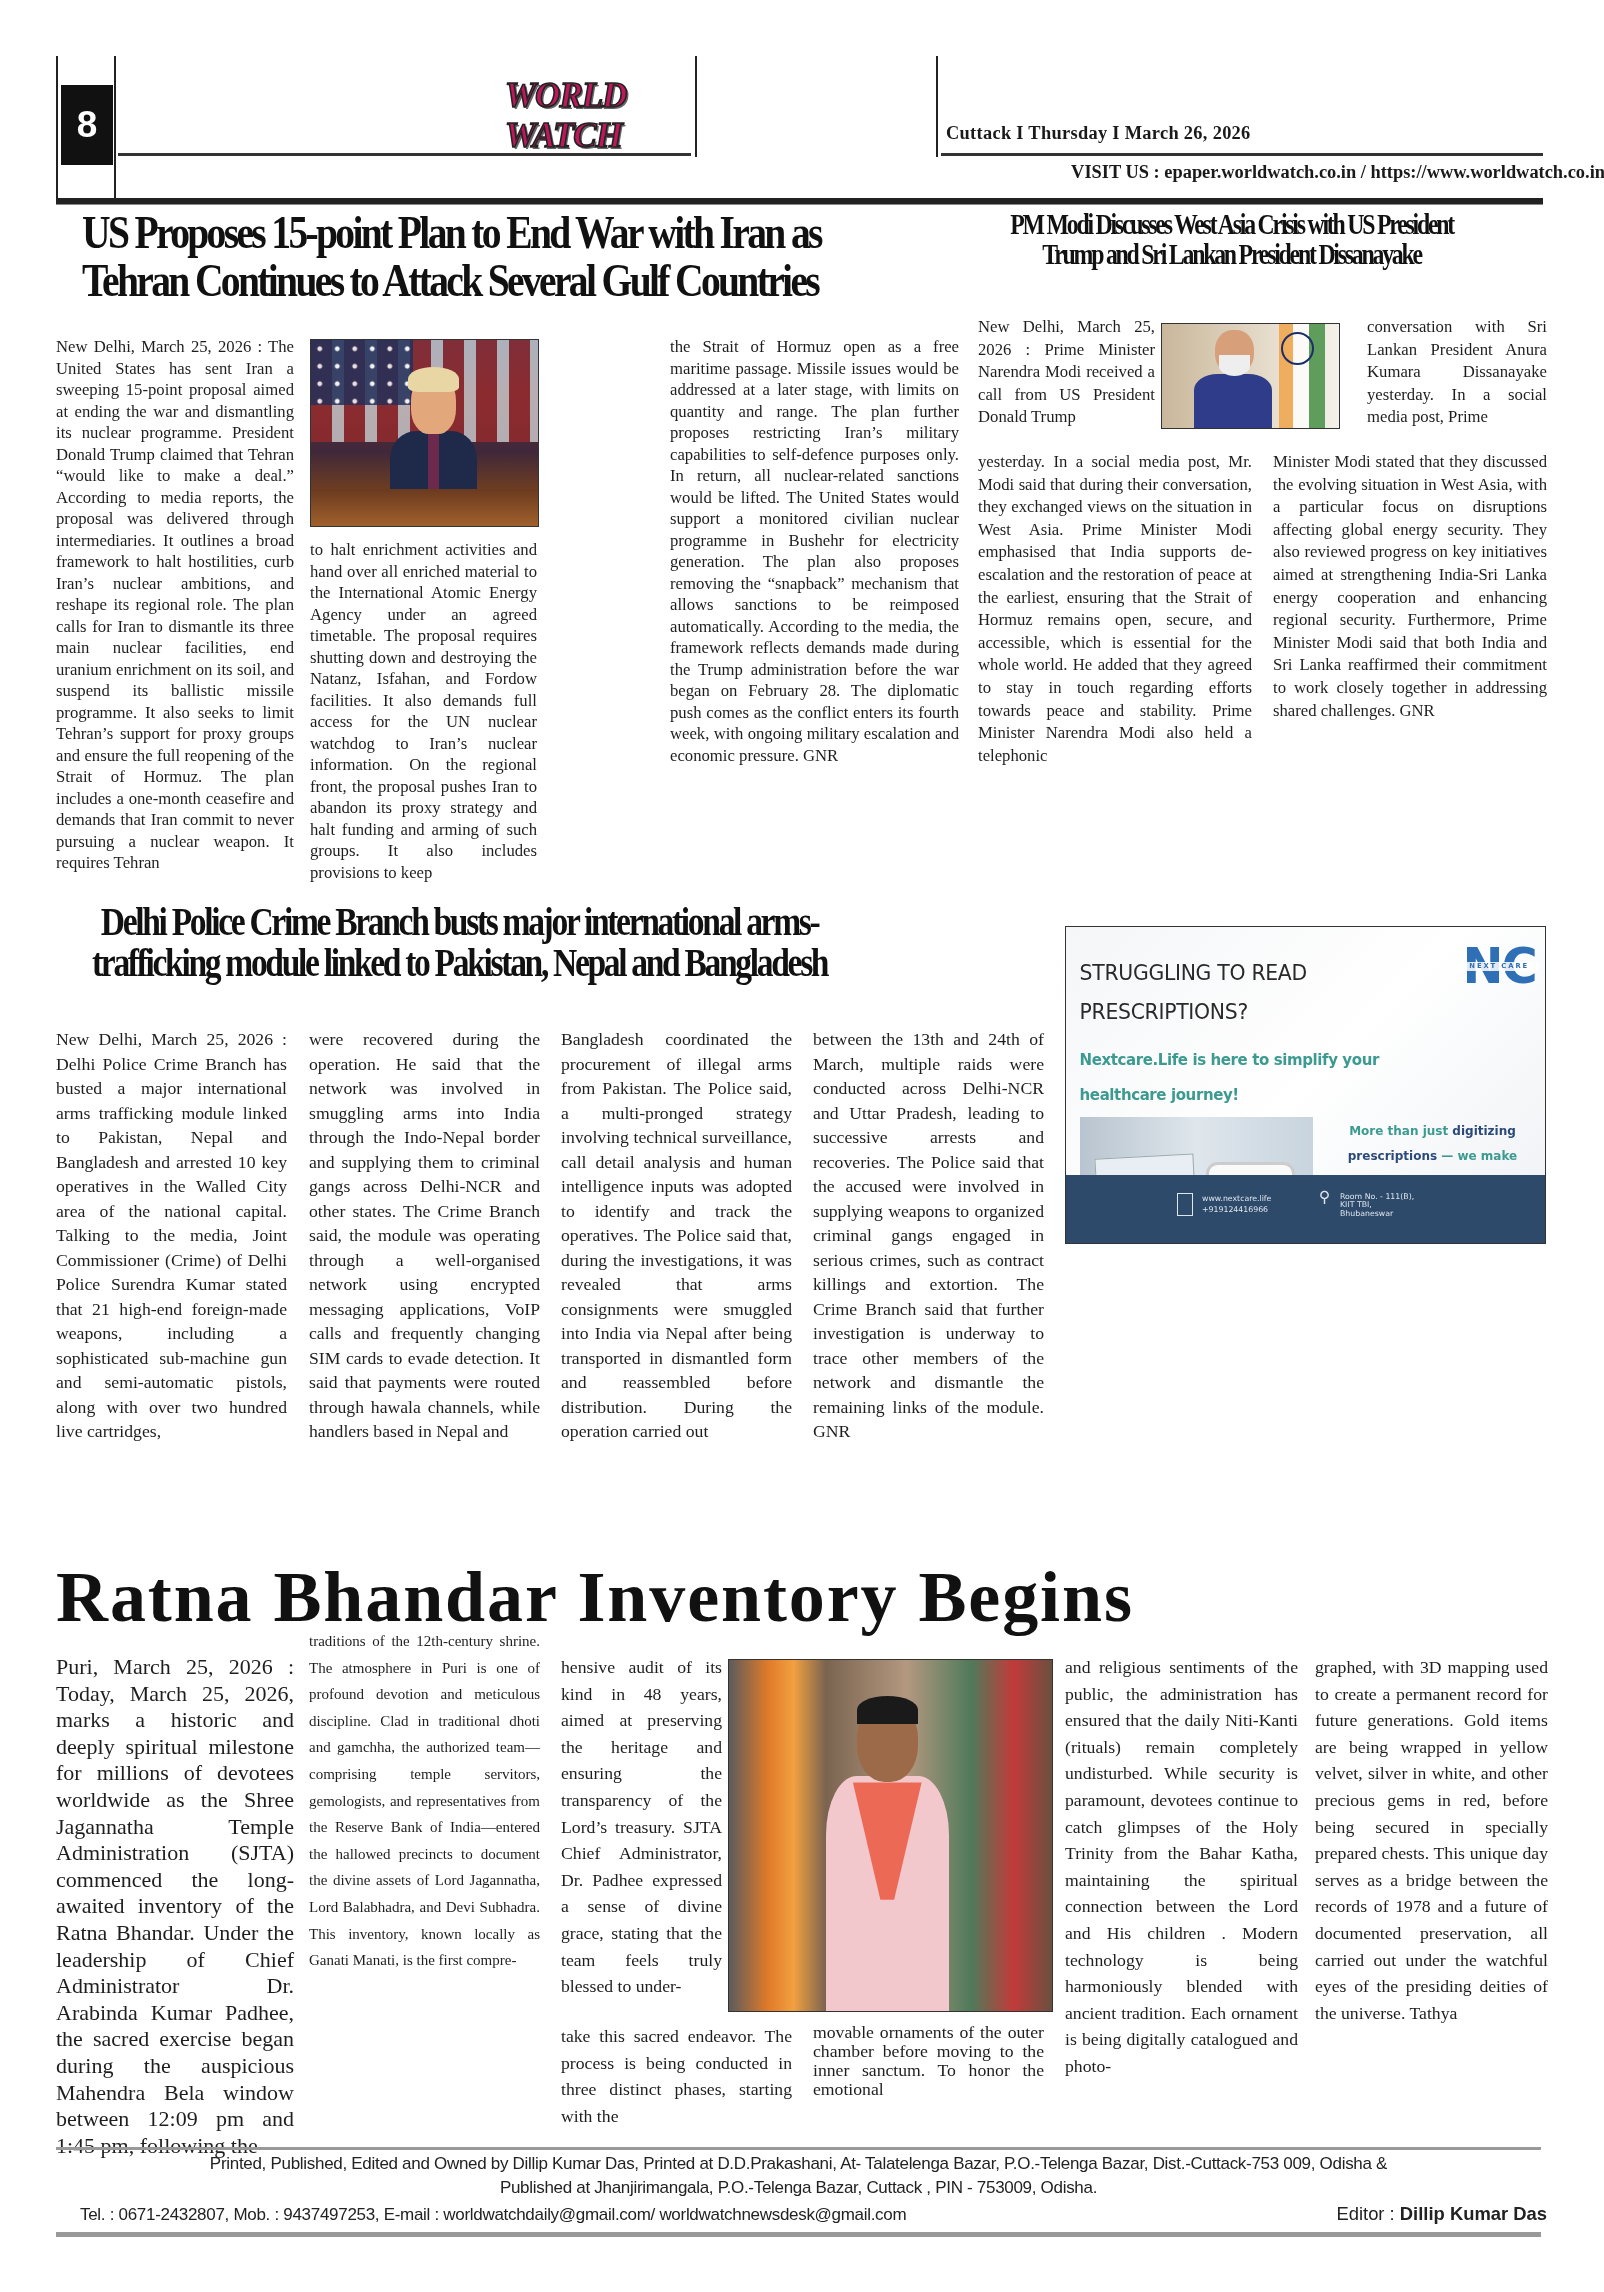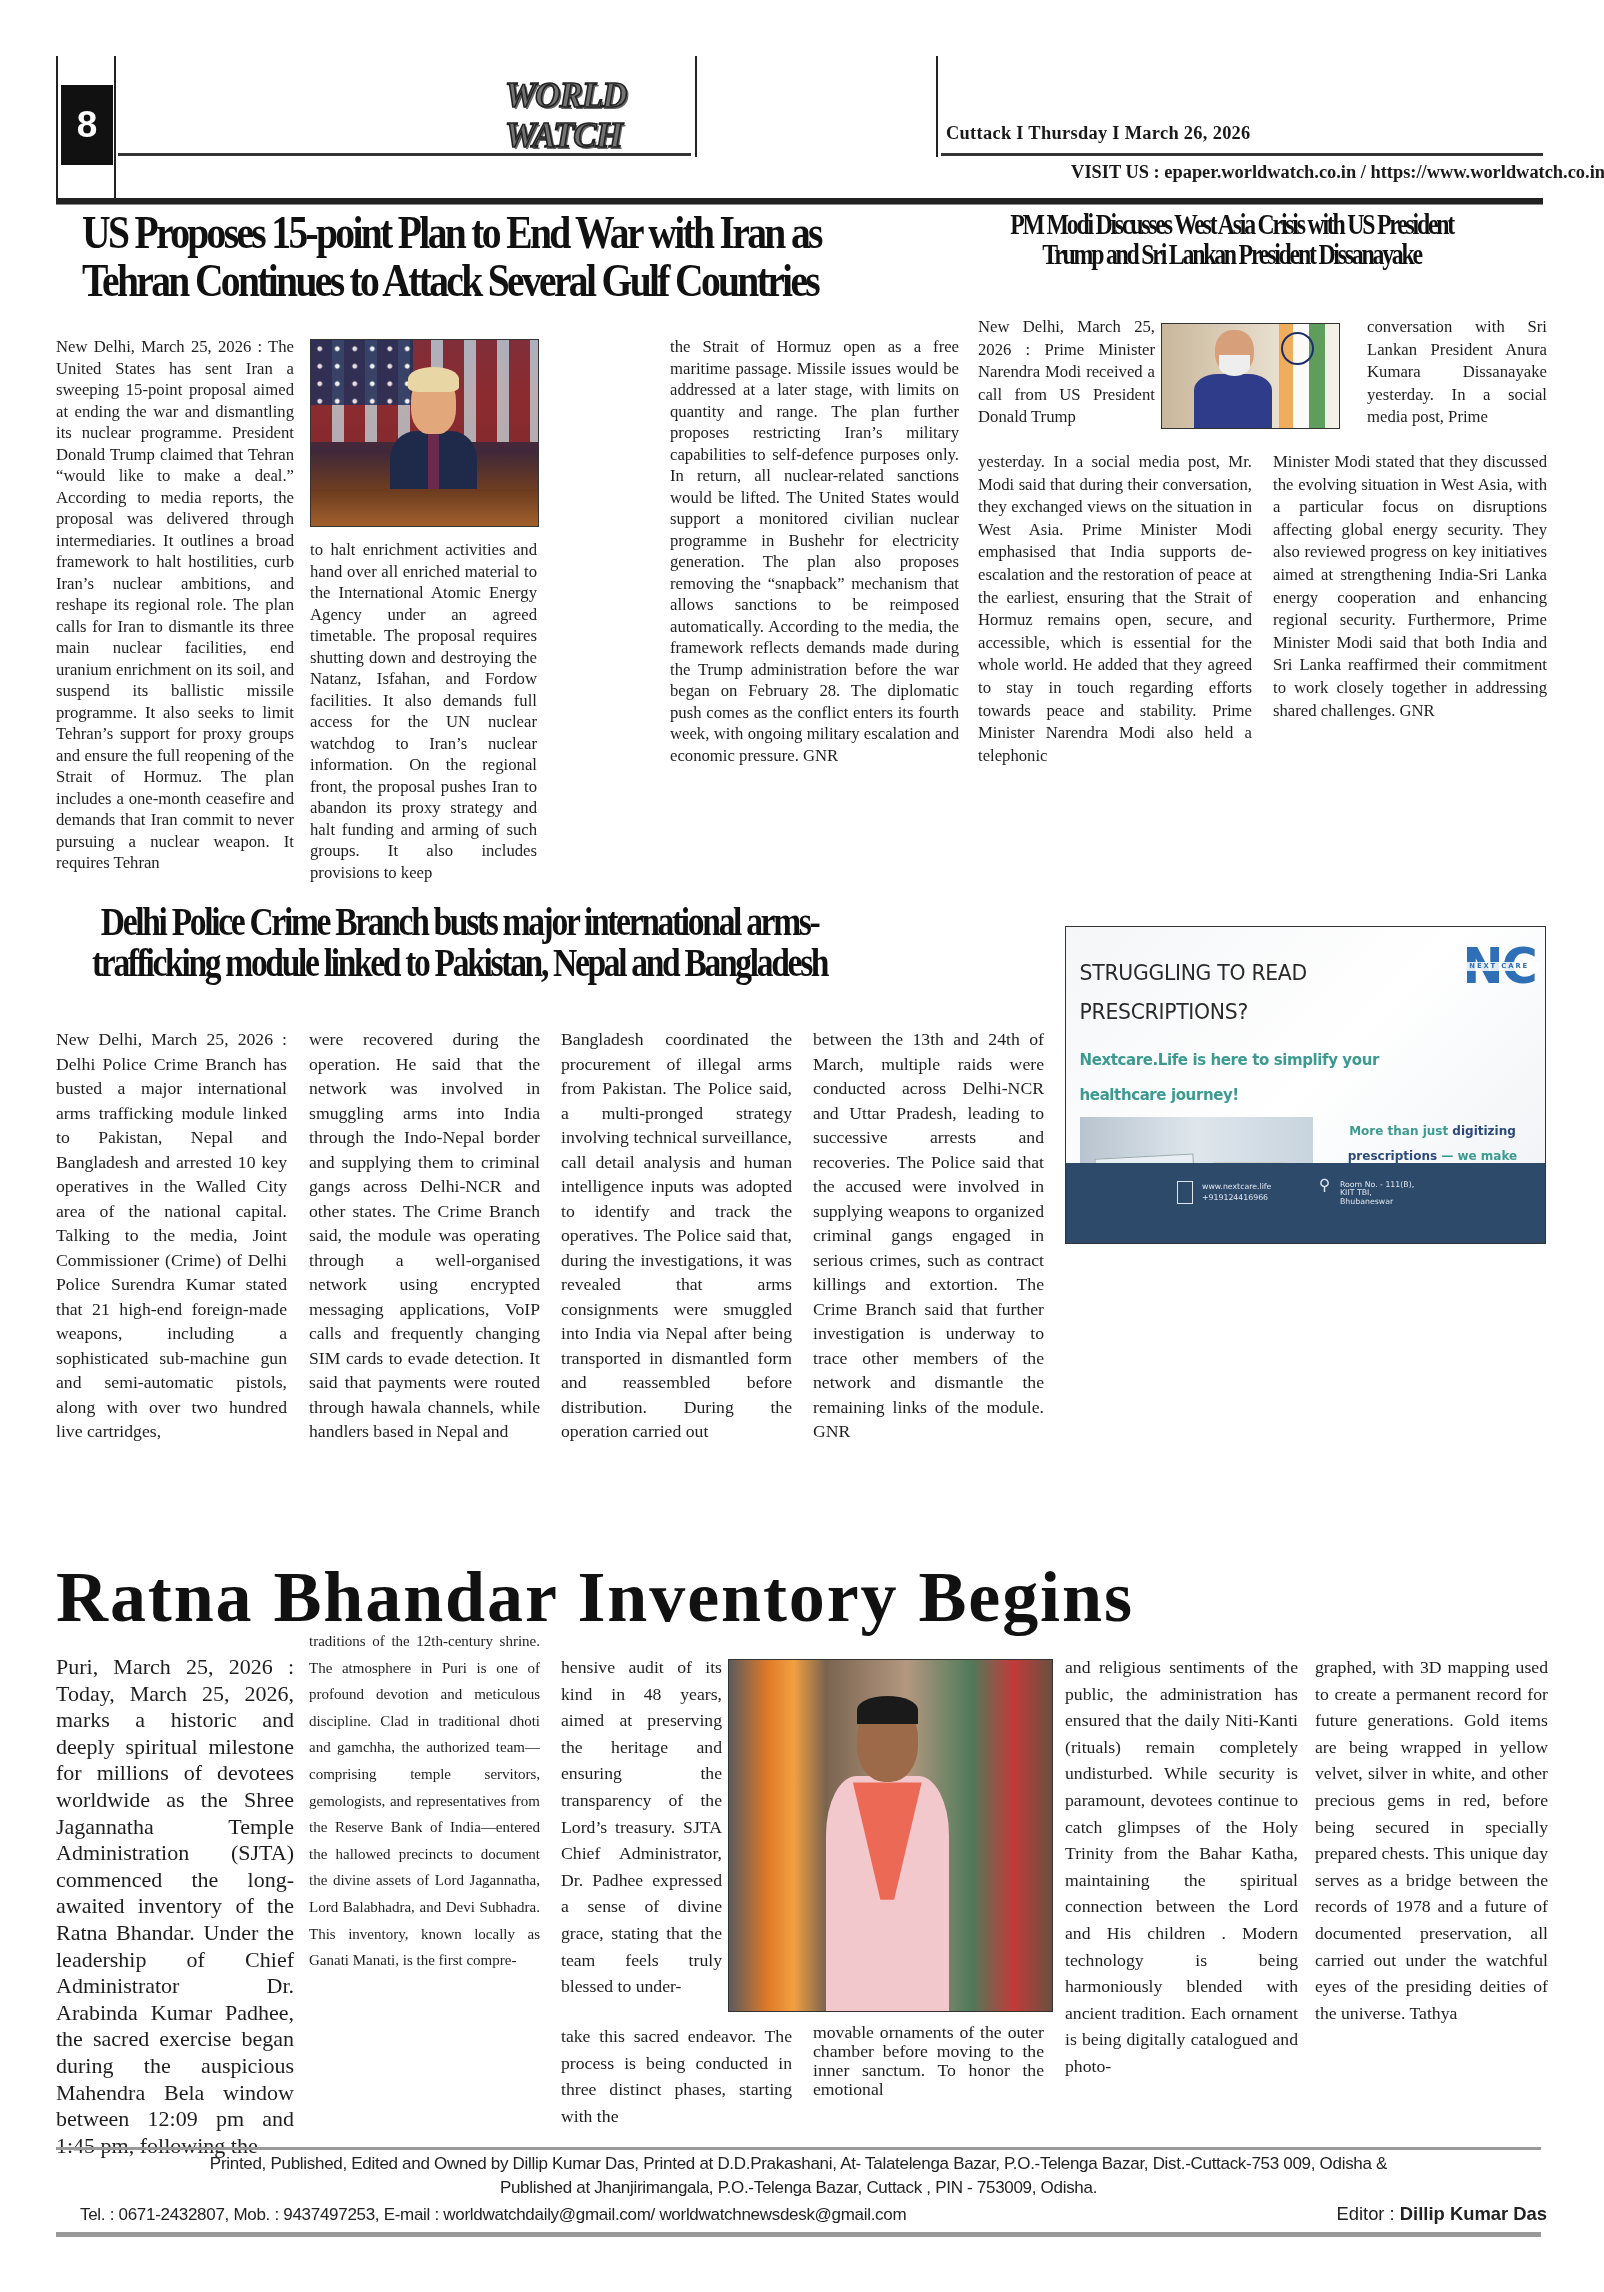--- a/index.html
+++ b/index.html
@@ -1,21 +1,21 @@
 <!DOCTYPE html>
 <html><head>
 <meta charset="utf-8">
 <style>
   html, body { margin: 0; padding: 0; background: #ffffff; }
   body { width: 1605px; height: 2293px; position: relative; overflow: hidden; font-family: "Liberation Serif", serif; color: #1a1a1a; }
   
   .vline { position: absolute; width: 1.9px; background: #222; }
   .hline { position: absolute; height: 2.9px; background: #333; }
   .page-no { position: absolute; left: 61px; top: 85px; width: 52px; height: 80px; background: #111; color: #fff; font-family: "Liberation Sans", sans-serif; font-weight: bold; font-size: 37px; display: flex; align-items: center; justify-content: center; }
-  .logo { position: absolute; left: 505px; top: 78px; width: 184px; height: 78px; font-family: "Liberation Serif", serif; font-weight: bold; font-size: 35px; letter-spacing: -1px; color: #737373; -webkit-text-stroke: 1.6px #222; display: flex; align-items: flex-end; justify-content: center; text-shadow: 1.9px 1.9px 0 #666; font-style: italic; }
+  .logo { position: absolute; left: 505px; top: 78px; width: 184px; height: 78px; font-family: "Liberation Serif", serif; font-weight: bold; font-size: 35px; letter-spacing: -1px; color: #be185d; -webkit-text-stroke: 1.6px #222; display: flex; align-items: flex-end; justify-content: center; text-shadow: 1.9px 1.9px 0 #666; font-style: italic; }
   .dateline { position: absolute; left: 946px; top: 123px; font-weight: bold; font-size: 18.4px; letter-spacing: 0.3px; }
   .visit { position: absolute; left: 0; width: 1605px; top: 162px; text-align: right; font-weight: bold; font-size: 18.4px; }
   .rule-thick { position: absolute; left: 56px; width: 1487px; top: 198px; height: 5.8px; background: #222; border-bottom: 1.9px solid #888; }
   
   .hl { position: absolute; font-family: "Liberation Serif", serif; font-weight: bold; color: #111; transform-origin: left top; line-height: 1.05; white-space: nowrap; }
   .hl1 { left: 82px; top: 209px; font-size: 46px; letter-spacing: -3.1px; transform: scaleX(0.86); }
   .hl2 { left: 1009px; top: 209px; font-size: 29px; letter-spacing: -2.7px; text-align: center; width: 543px; transform: scaleX(0.82); }
   .hl3 { left: 92px; top: 902px; font-size: 39px; letter-spacing: -2.7px; text-align: center; transform: scaleX(0.86); }
   .hl4 { left: 56px; top: 1560px; font-size: 72px; letter-spacing: 1.9px; font-family: "Liberation Serif", serif; }
   
@@ -50,21 +50,21 @@
   .ad-logo { position:absolute; right:5.8px; top:11.6px; width:80px; height:56px; color:#2f6fb5; font-size:49px; font-weight:bold; font-family:"DejaVu Sans", sans-serif; letter-spacing:-1.9px; line-height:56px; text-align:center; }
   .ad-logo small { position:absolute; left:0; top:23px; width:100%; font-size:6.8px; letter-spacing:1.9px; color:#2f6fb5; background: rgba(255,255,255,.85); line-height:9.7px; }
   .ad-sub { position:absolute; left:13.6px; top:116px; font-size:15px; font-weight:bold; color:#3c9a90; line-height:35px; letter-spacing:-0.4px; }
   .ad-img { position:absolute; left:13.6px; top:190px; width:233px; height:252px; background: linear-gradient(90deg,#b8c4cf,#dfe6ec 50%,#c8d4de); }
   .ad-img .paper { position:absolute; left:19.4px; top:39px; width:97px; height:175px; background:#e8eef4; border:1px solid #9aa; transform:rotate(-3deg); }
   .ad-img .phone { position:absolute; left:126px; top:45px; width:83px; height:165px; background:#fafafa; border:3.9px solid #ccc; border-radius:11.6px; }
   .ad-tag { position:absolute; left:260px; top:192px; width:213px; font-size:12px; font-weight:bold; text-align:center; color:#3c9a90; line-height:25px; }
   .ad-tag b { color:#2b4a7a; }
   .ad-list { position:absolute; left:260px; top:281px; font-size:13px; color:#2a2a2a; line-height:39px; }
   .ad-list .arrow { color:#2f7a72; font-weight:bold; margin-right:5.8px; }
-  .ad-foot { position:absolute; left:0; bottom:0; width:100%; height:80px; background:#2d4a6b; color:#dfe6ee; font-size:7.8px; }
+  .ad-foot { position:absolute; left:0; bottom:0; width:100%; height:68px; background:#2d4a6b; color:#dfe6ee; font-size:7.8px; }
   .ad-foot .c1 { position:absolute; left:136px; top:17.5px; line-height:11.6px; }
   .ad-foot .c2 { position:absolute; left:274px; top:17.5px; line-height:8.7px; }
   
   .foot-rule { position:absolute; left:56px; width:1485px; height:2.9px; background:#999; }
   .foot { position:absolute; left:56px; width:1485px; font-family:"Liberation Sans", sans-serif; font-size:17px; color:#222; letter-spacing:-0.3px; }
   .editor { position:absolute; right:58px; top:2203px; font-family:"Liberation Sans", sans-serif; font-size:18.4px; color:#222; }
   .editor b { font-weight:bold; }
 </style>
 </head>
 <body>

